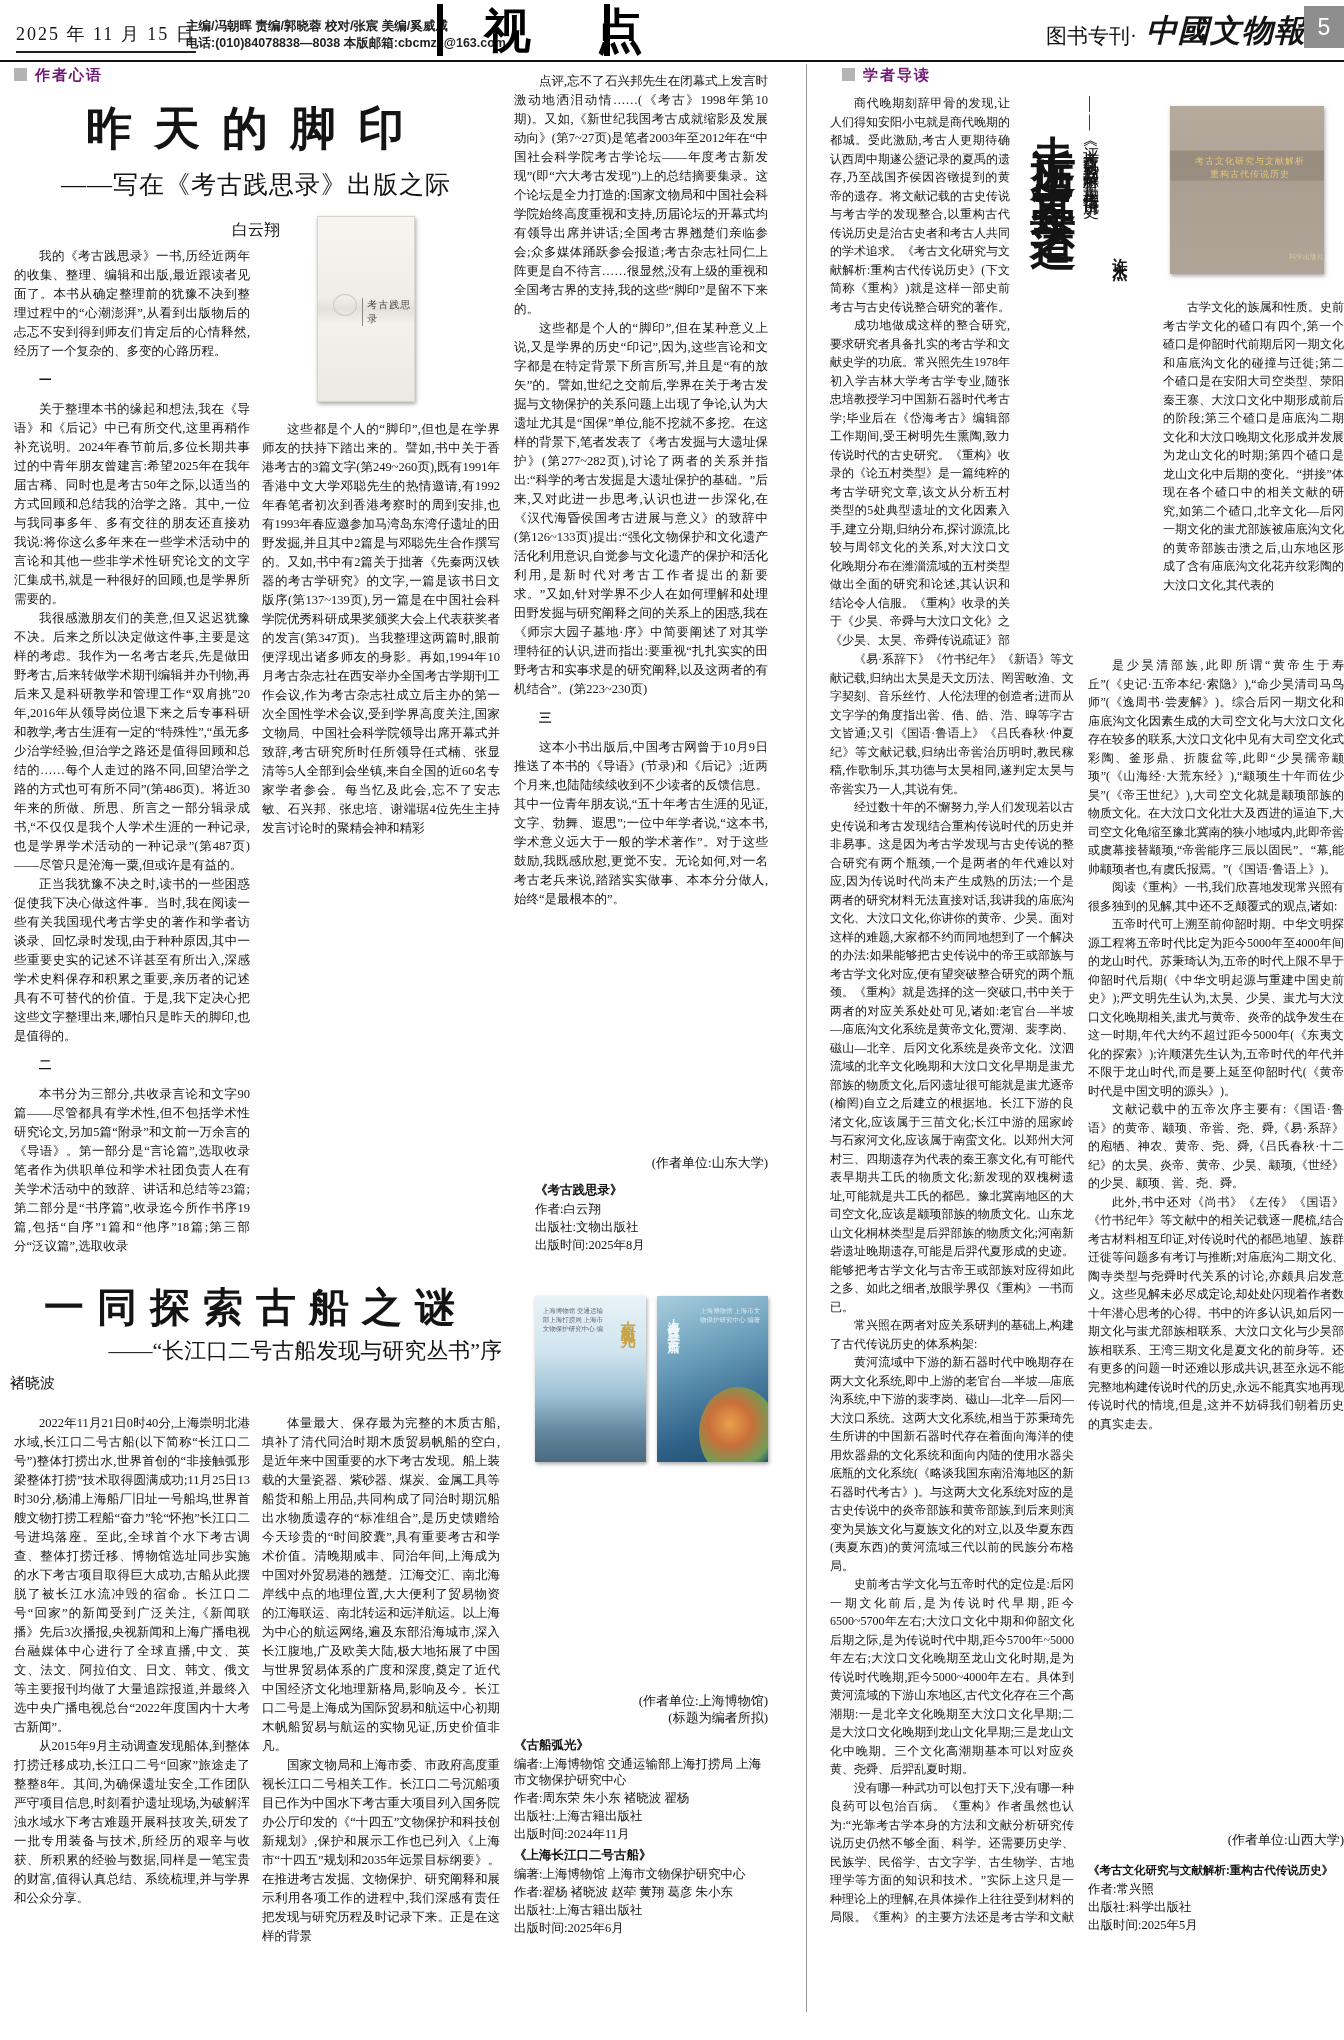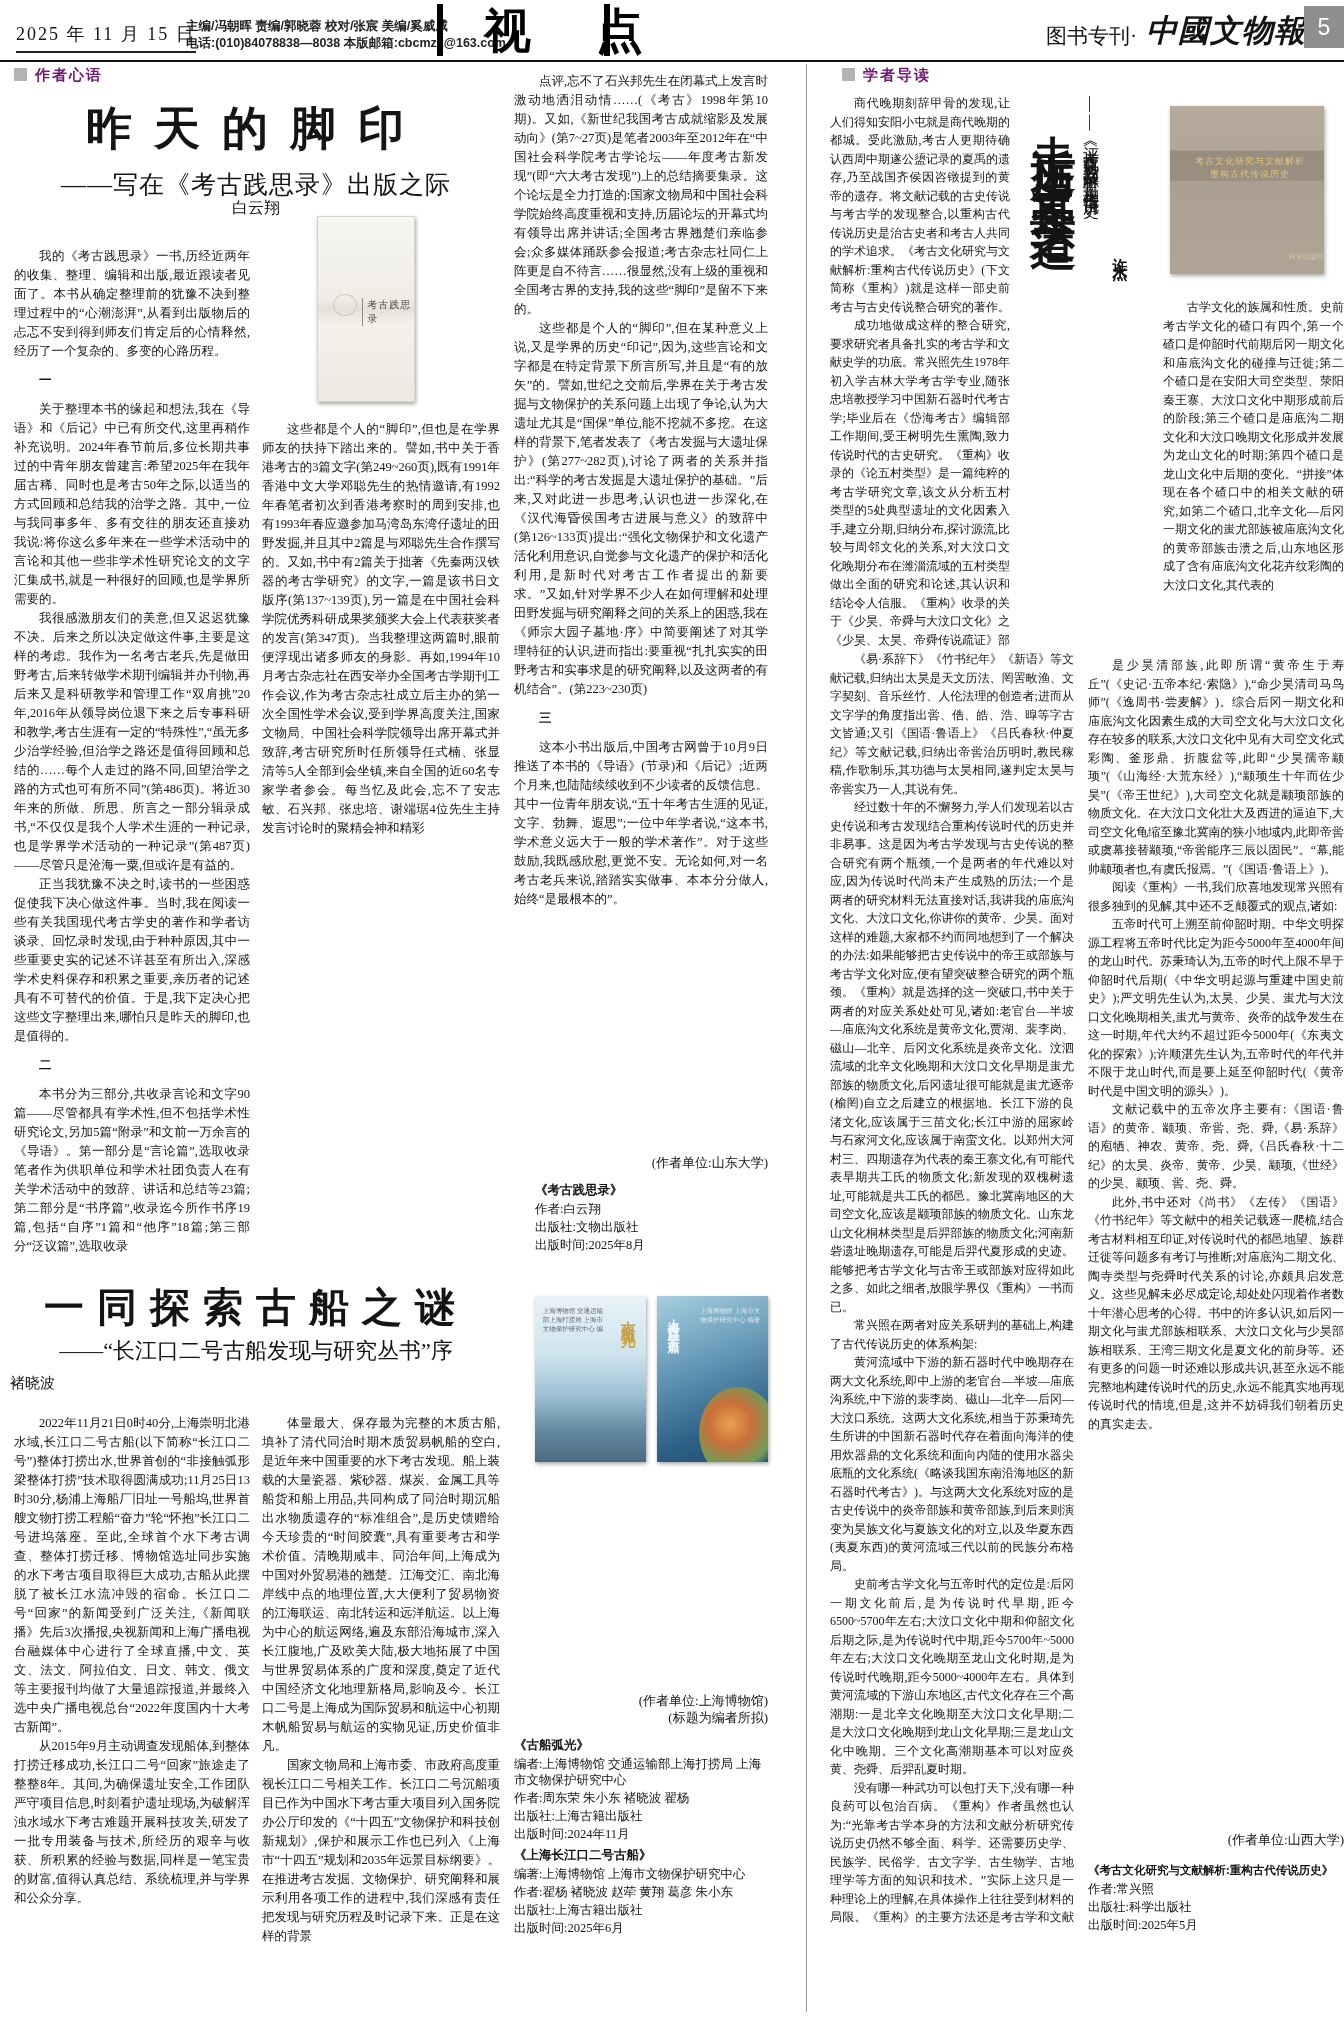--- a/index.html
+++ b/index.html
@@ -22,25 +22,25 @@
   .v-divider{position:absolute;left:806px;top:64px;width:1px;height:1948px;background:#9a9a9a;}
   
   .marker{position:absolute;font-family:Liberation Sans, sans-serif;font-size:15px;font-weight:bold;
           letter-spacing:2px;color:#701a75;}
   .marker .sq{display:inline-block;width:13px;height:13px;background:#b3b3b3;margin-right:8px;
               vertical-align:-1px;}
   
   .hl1{position:absolute;left:10px;top:98px;width:492px;text-align:center;font-size:46px;
        font-weight:bold;letter-spacing:22px;white-space:nowrap;}
   .hl1-sub{position:absolute;left:10px;top:168px;width:492px;text-align:center;font-size:25px;letter-spacing:1px;}
-  .hl1-author{position:absolute;left:10px;top:198px;width:492px;text-align:center;font-size:16px;
+  .hl1-author{position:absolute;left:10px;top:220px;width:492px;text-align:center;font-size:16px;
               font-family:"Liberation Sans",sans-serif;}
   .hl2{position:absolute;left:10px;top:1280px;width:492px;text-align:center;font-size:40px;
        font-weight:bold;letter-spacing:13px;white-space:nowrap;}
-  .hl2-sub{position:absolute;left:10px;top:1336px;width:492px;text-align:center;font-size:22px;}
+  .hl2-sub{position:absolute;left:10px;top:1336px;width:492px;text-align:right;font-size:22px;}
   .hl2-author{position:absolute;left:10px;top:1374px;width:492px;font-size:15px;
               font-family:"Liberation Sans",sans-serif;}
   
   .vhl{position:absolute;left:1022px;top:98px;height:508px;writing-mode:vertical-rl;
        font-size:46px;font-weight:bold;letter-spacing:13px;}
   .vhl-sub{position:absolute;left:1080px;top:96px;height:556px;writing-mode:vertical-rl;
            font-size:16px;letter-spacing:2.5px;}
   .vhl-author{position:absolute;left:1110px;top:246px;height:90px;writing-mode:vertical-rl;
               font-size:15px;font-weight:bold;letter-spacing:4px;font-family:"Liberation Sans",sans-serif;}
   

